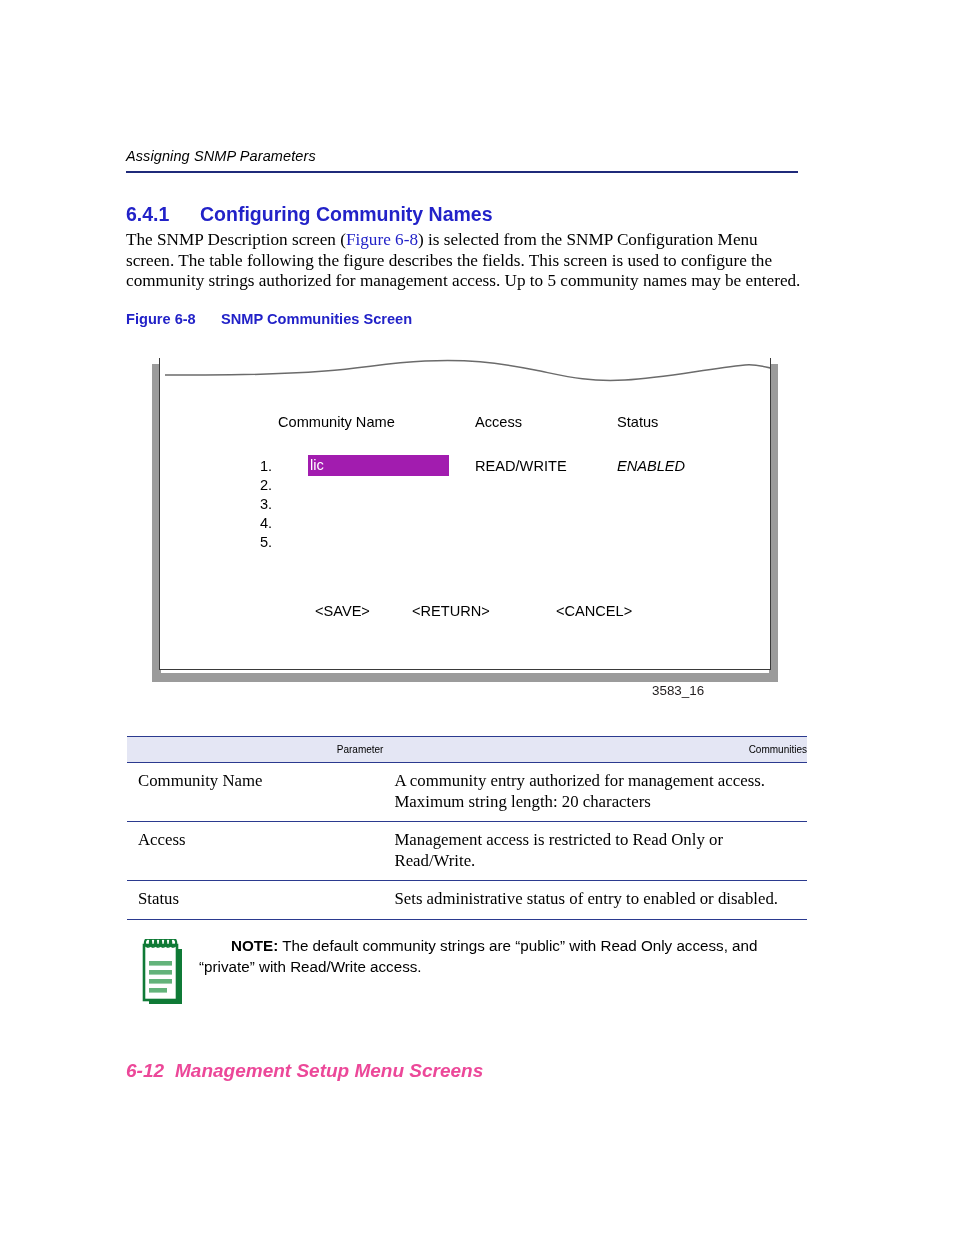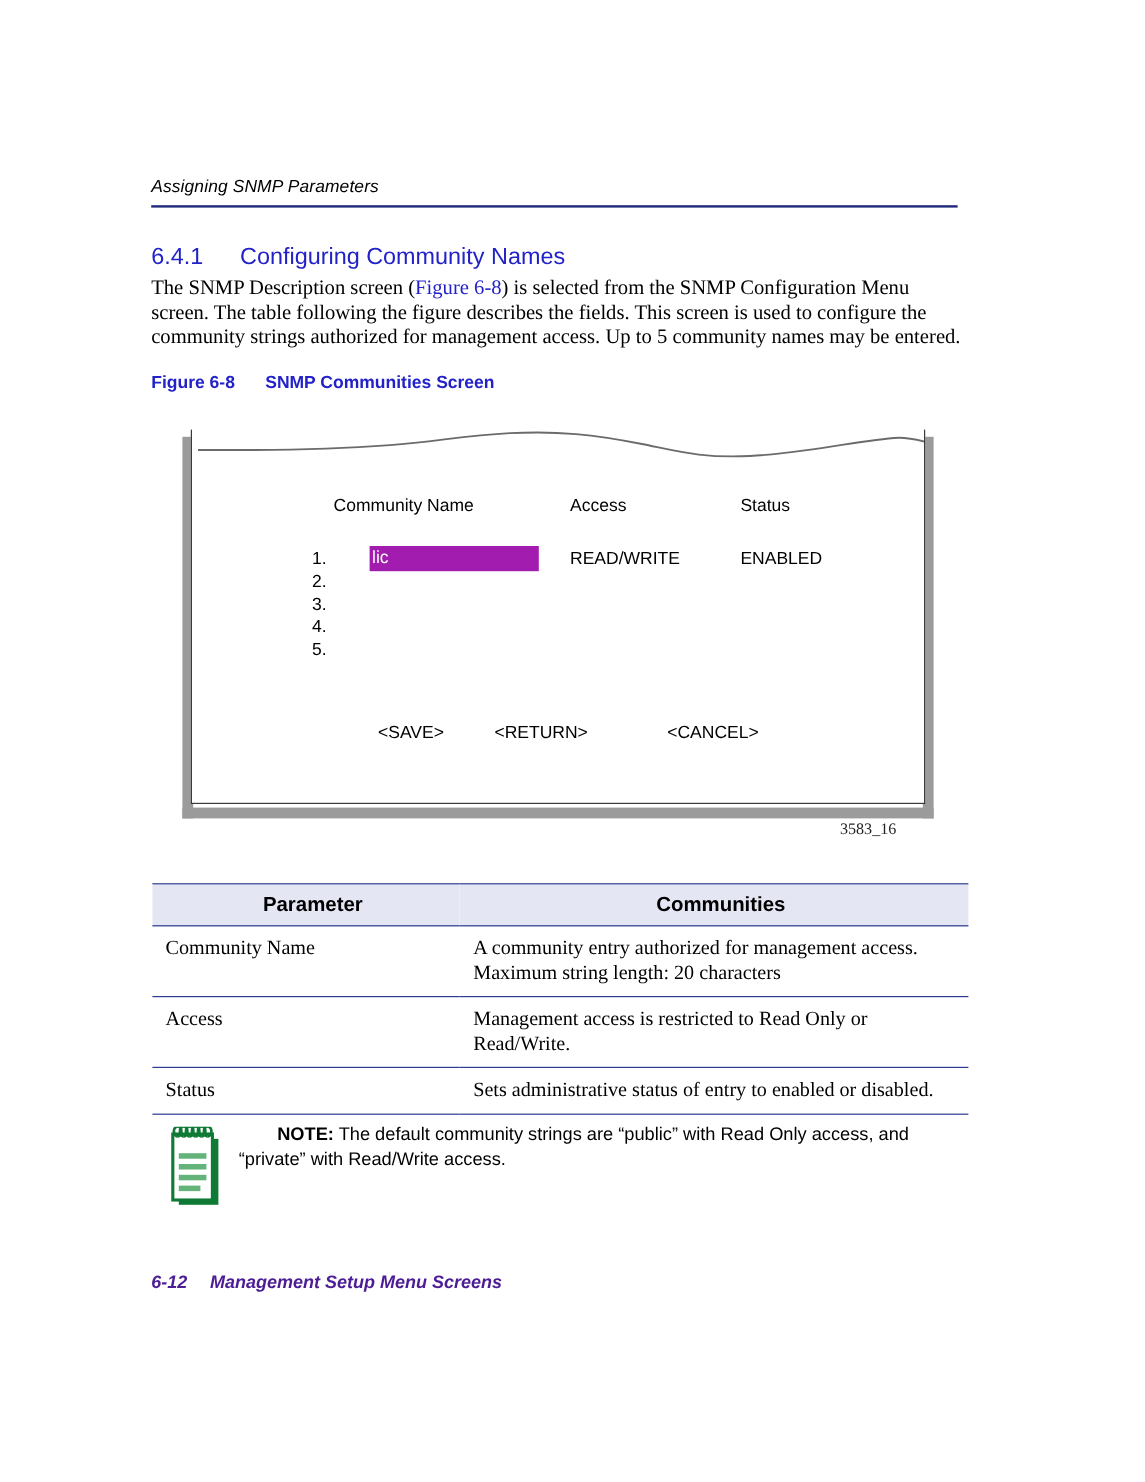--- a/index.html
+++ b/index.html
@@ -44,21 +44,21 @@
     background: #1f2a7a;
     width: 672px;
   }
 
   
   .section-heading {
     position: absolute;
     left: 126px;
     top: 203px;
     font-family: "Liberation Sans", sans-serif;
-    font-weight: normal;
+    font-weight: bold;
     font-size: 19.5px;
     color: #2222c8;
     white-space: nowrap;
   }
   .section-number {
     display: inline-block;
     min-width: 74px;
   }
 
   
@@ -186,60 +186,59 @@
     height: 21px;
     background: #a21caf;
     color: #ffffff;
     padding-left: 2px;
     box-sizing: border-box;
     line-height: 21px;
     overflow: hidden;
     white-space: nowrap;
   }
   .entry-access { position: absolute; left: 315px; white-space: nowrap; }
-  .entry-status { position: absolute; left: 457px; white-space: nowrap; }
+  .entry-status { position: absolute; left: 457px; white-space: nowrap; font-style: italic; }
 
   .action-row {
     position: absolute;
     left: 0;
     top: 245px;
     width: 612px;
     height: 20px;
     padding-left: 28px;
   }
   .act-save   { position: absolute; left: 155px; white-space: nowrap; }
   .act-return { position: absolute; left: 252px; white-space: nowrap; text-align: center; }
   .act-cancel { position: absolute; left: 396px; white-space: nowrap; }
 
   .figure-id {
     position: absolute;
     left: 652px;
     top: 683px;
-    font-family: Liberation Serif, serif;
+    font-family: Liberation Sans, sans-serif;
     font-size: 13.4px;
     color: #231f20;
     white-space: nowrap;
-    margin-left: 48px;
   }
 
   
   .param-table {
     position: absolute;
     left: 127px;
     top: 736px;
     width: 680px;
     border-collapse: collapse;
     font-family: "Liberation Serif", serif;
   }
   .param-table th {
     background: #e4e6f4;
     font-family: "Liberation Sans", sans-serif;
-    font-weight: bold;
-    font-size: 17px;
-    text-align: center;
+    font-weight: normal;
+    font-size: 10px;
+    text-align: right;
     padding: 7px 0 7px 11px;
     border-top: 1.6px solid #2b3a8f;
     border-bottom: 1.6px solid #2b3a8f;
     color: #000000;
   }
   .param-table td {
     font-size: 16.8px;
     line-height: 20.6px;
     vertical-align: top;
     padding: 8px 0 9px 11px;
@@ -281,22 +280,22 @@
   }
 
   
   .footer {
     position: absolute;
     left: 126px;
     top: 1060px;
     font-family: "Liberation Sans", sans-serif;
     font-style: italic;
     font-weight: bold;
-    font-size: 15px;
-    color: #4c1d95;
+    font-size: 19px;
+    color: #ec4899;
     white-space: nowrap;
   }
   .footer-page {
     display: inline-block;
     min-width: 49px;
   }
   .footer-title {
     font-weight: bold;
   }
 </style>

